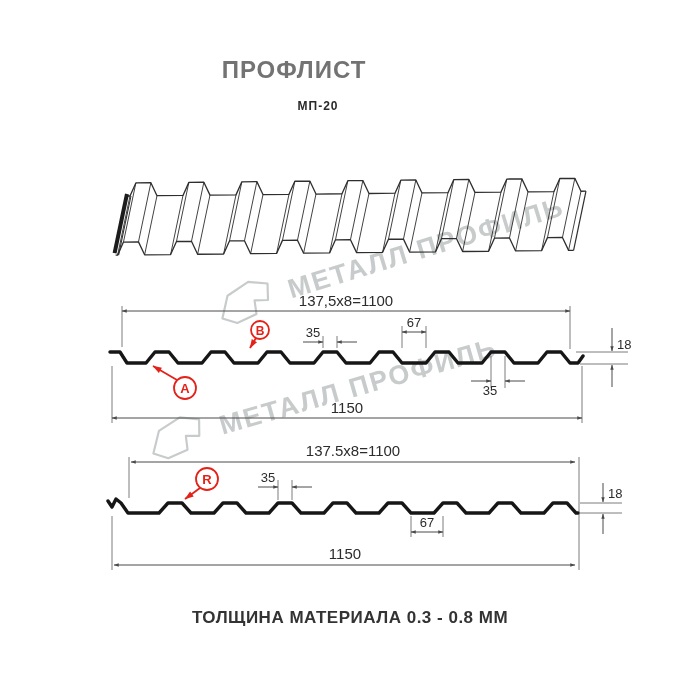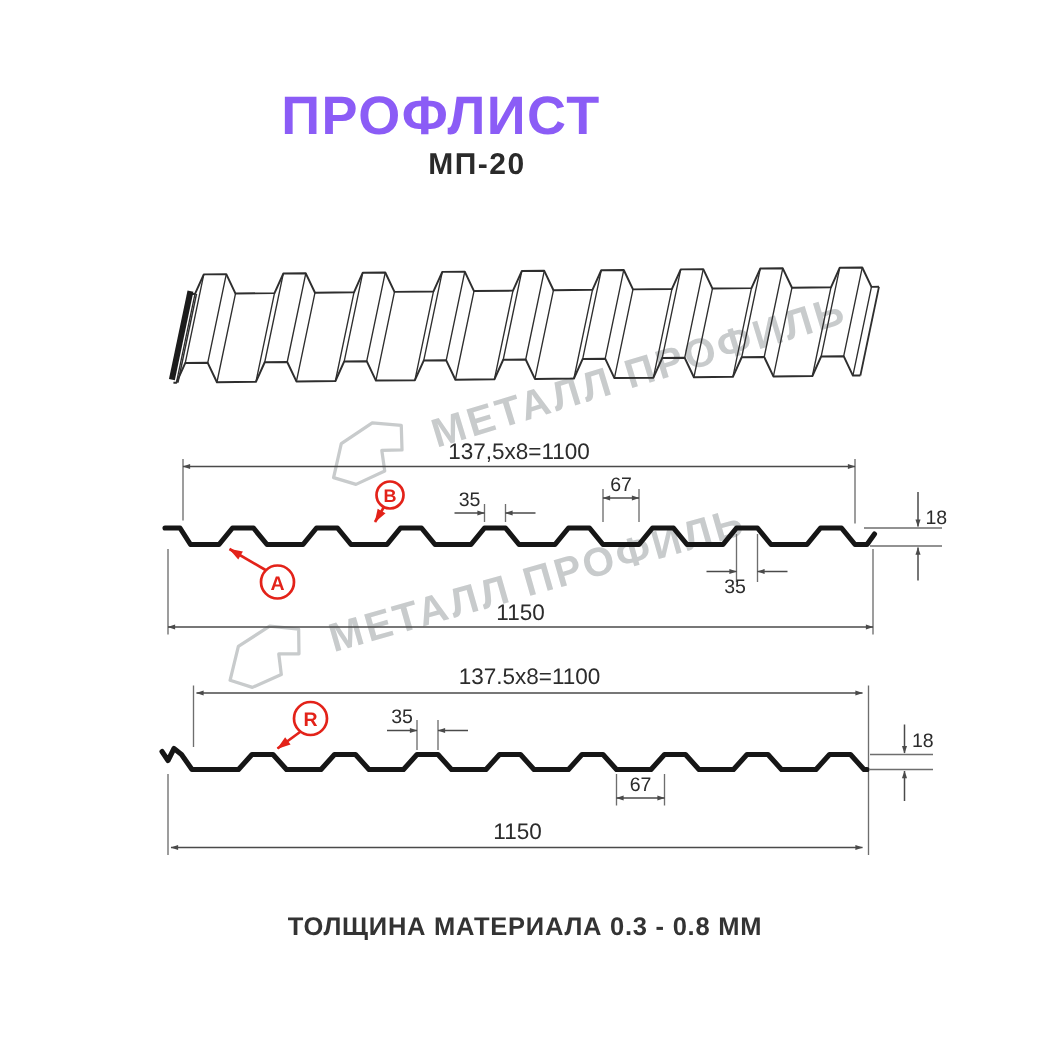--- a/index.html
+++ b/index.html
@@ -1,22 +1,22 @@
 <!DOCTYPE html>
 <html><head>
 <meta charset="utf-8">
 <style>
   html,body{margin:0;padding:0;}
   body{width:700px;height:700px;background:#ffffff;position:relative;overflow:hidden;
        font-family:"Liberation Sans", sans-serif;}
   .abs{position:absolute;}
   
-  .title{left:0;top:56px;width:588px;text-align:center;font-size:36px;font-weight:700;
-         letter-spacing:1px;color:#8b5cf6;}
-  .subtitle{left:0;top:99px;width:636px;text-align:center;font-size:20px;font-weight:700;
+  .title{left:0;top:56px;width:588px;text-align:center;font-size:24px;font-weight:700;
+         letter-spacing:1px;color:#737373;}
+  .subtitle{left:0;top:99px;width:636px;text-align:center;font-size:12px;font-weight:700;
             letter-spacing:1px;color:#2a2a2a;}
   
   .wm{display:flex;align-items:center;gap:14px;z-index:1;}
   .wm-text{font-size:27px;font-weight:700;letter-spacing:2px;color:#c8cbcc;white-space:nowrap;}
   #wm1{left:208px;top:234px;transform:rotate(-17deg);}
   #wm2{left:140px;top:372px;transform:rotate(-16deg);}
   
   svg{position:absolute;z-index:2;overflow:visible;}
   #sheet3d{left:100px;top:158px;}
   #sec1{left:20px;top:280px;}

